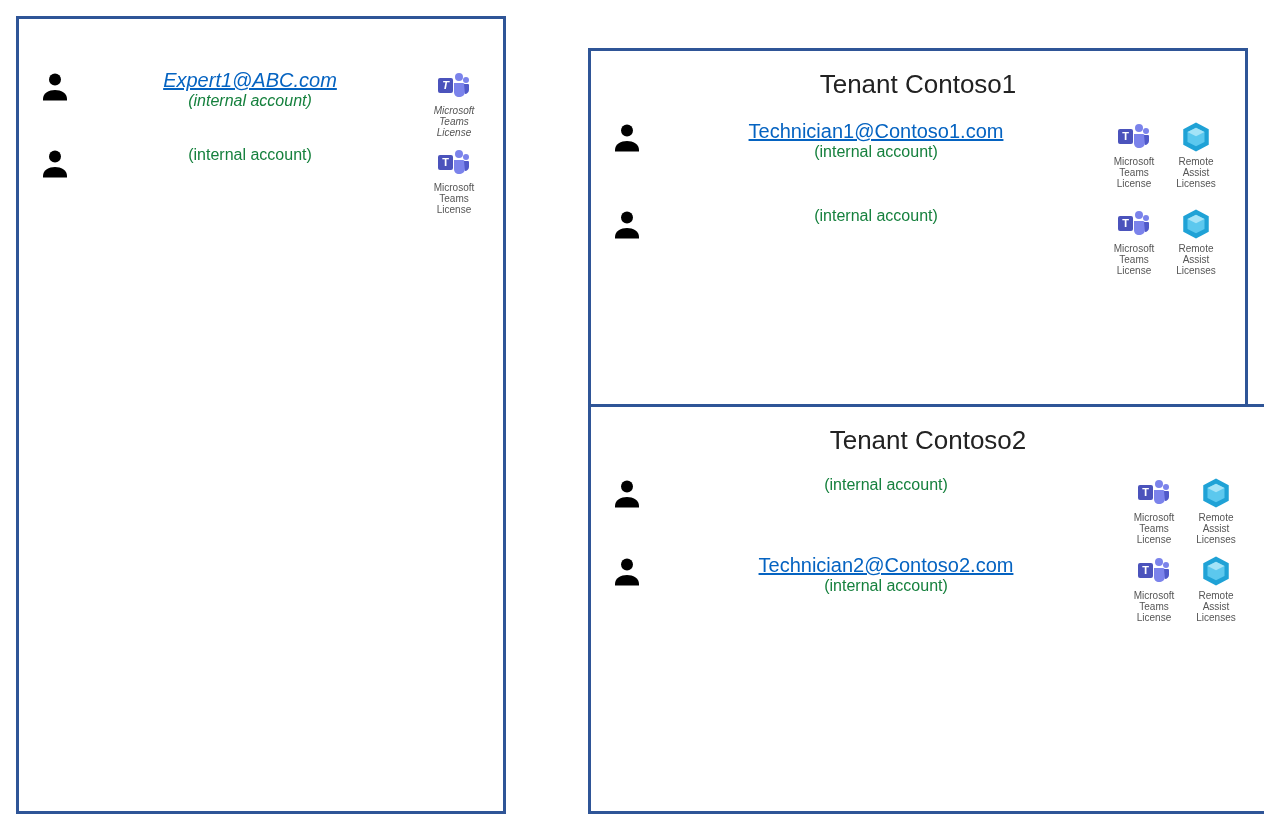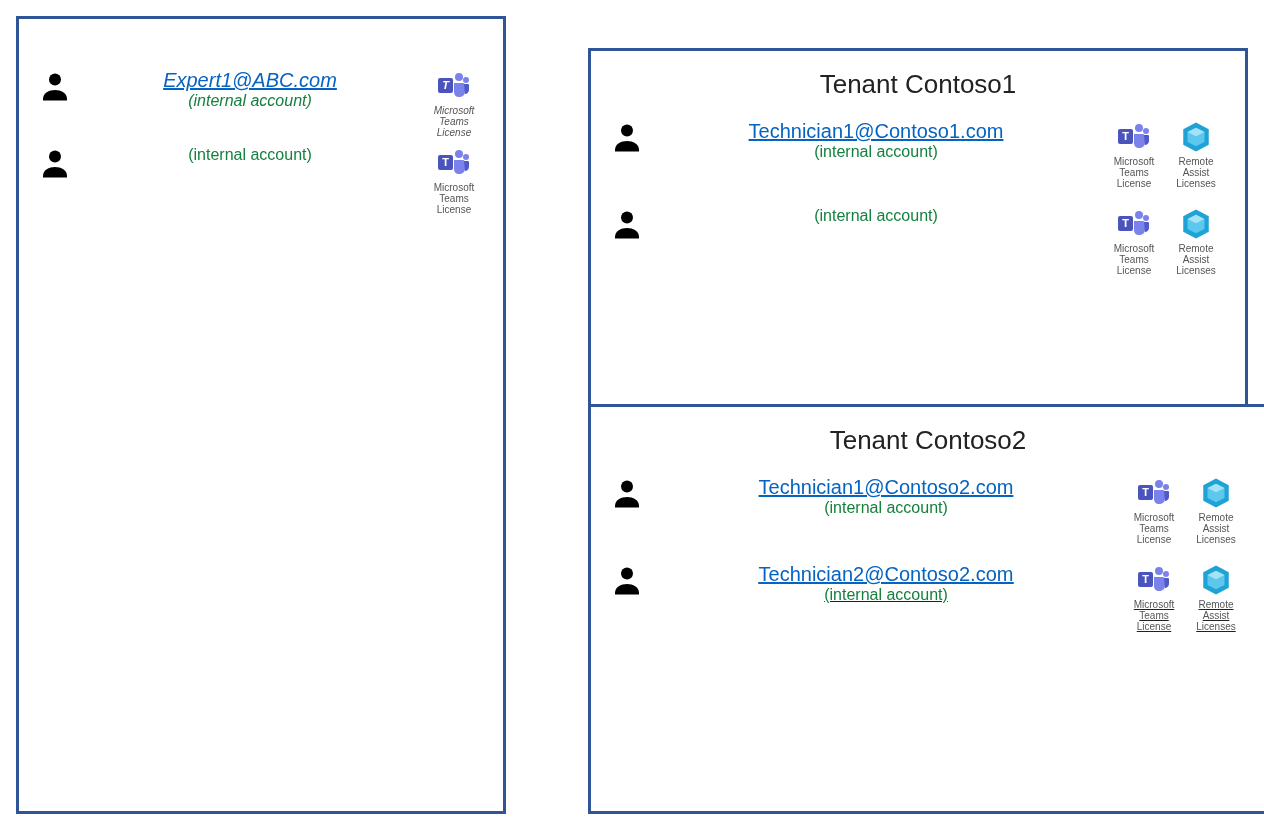--- a/index.html
+++ b/index.html
@@ -216,51 +216,50 @@
   <div class="tenant-title">Tenant Contoso2</div>
 
   <div class="user-row" style="margin-top:20px;">
     <div class="user-icon">
       <svg viewBox="0 0 24 24" width="36" height="36">
           <circle cx="12" cy="7" r="4" fill="#000"></circle>
           <path d="M4 20c0-4 4-6 8-6s8 2 8 6v1H4z" fill="#000"></path>
         </svg>
     </div>
     <div class="user-text">
-      <a class="user-email">Technician1@Contoso2.com</a>
-      <span class="user-note">(internal account)</span>
-    </div>
-    <div class="license-stack">
-      <div class="license-col">
-        <div class="icon-hold">
-          <svg width="34" height="30" viewBox="0 0 34 30">
-            <rect x="1" y="7" width="15" height="15" rx="2" fill="#4B53BC"></rect>
-            <text x="8.5" y="18" text-anchor="middle" font-size="11" font-weight="700" fill="#fff" font-family="Arial">T</text>
-            <circle cx="22" cy="6" r="4" fill="#7B83EB"></circle>
-            <circle cx="29" cy="9" r="3" fill="#7B83EB"></circle>
-            <path d="M17 12h9c1 0 2 1 2 2v7c0 3-3 5-6 5s-5-2-5-5z" fill="#7B83EB"></path>
-            <path d="M27 13h4c1 0 1 1 1 1v5c0 2-2 4-4 4z" fill="#5059C9"></path>
-          </svg>
-        </div>
-        <div class="lic-label">Microsoft Teams License</div>
-      </div>
-      <div class="license-col">
-        <div class="icon-hold">
-          <svg width="34" height="34" viewBox="0 0 40 40">
-            <polygon points="20,3 35,11 35,29 20,37 5,29 5,11" fill="#1FA2D6"></polygon>
-            <polygon points="20,9 30,14 30,26 20,31 10,26 10,14" fill="#5CC8EE"></polygon>
-            <polygon points="20,9 30,14 20,19 10,14" fill="#A4E3F7"></polygon>
-          </svg>
-        </div>
-        <div class="lic-label">Remote Assist Licenses</div>
-      </div>
-    </div>
-  </div>
-
-  <div class="user-row" style="margin-top:18px;text-decoration:underline;">
+      <span class="user-note">(internal account)</span>
+    </div>
+    <div class="license-stack">
+      <div class="license-col">
+        <div class="icon-hold">
+          <svg width="34" height="30" viewBox="0 0 34 30">
+            <rect x="1" y="7" width="15" height="15" rx="2" fill="#4B53BC"></rect>
+            <text x="8.5" y="18" text-anchor="middle" font-size="11" font-weight="700" fill="#fff" font-family="Arial">T</text>
+            <circle cx="22" cy="6" r="4" fill="#7B83EB"></circle>
+            <circle cx="29" cy="9" r="3" fill="#7B83EB"></circle>
+            <path d="M17 12h9c1 0 2 1 2 2v7c0 3-3 5-6 5s-5-2-5-5z" fill="#7B83EB"></path>
+            <path d="M27 13h4c1 0 1 1 1 1v5c0 2-2 4-4 4z" fill="#5059C9"></path>
+          </svg>
+        </div>
+        <div class="lic-label">Microsoft Teams License</div>
+      </div>
+      <div class="license-col">
+        <div class="icon-hold">
+          <svg width="34" height="34" viewBox="0 0 40 40">
+            <polygon points="20,3 35,11 35,29 20,37 5,29 5,11" fill="#1FA2D6"></polygon>
+            <polygon points="20,9 30,14 30,26 20,31 10,26 10,14" fill="#5CC8EE"></polygon>
+            <polygon points="20,9 30,14 20,19 10,14" fill="#A4E3F7"></polygon>
+          </svg>
+        </div>
+        <div class="lic-label">Remote Assist Licenses</div>
+      </div>
+    </div>
+  </div>
+
+  <div class="user-row" style="margin-top:9px;">
     <div class="user-icon">
       <svg viewBox="0 0 24 24" width="36" height="36">
           <circle cx="12" cy="7" r="4" fill="#000"></circle>
           <path d="M4 20c0-4 4-6 8-6s8 2 8 6v1H4z" fill="#000"></path>
         </svg>
     </div>
     <div class="user-text">
       <a class="user-email">Technician2@Contoso2.com</a>
       <span class="user-note">(internal account)</span>
     </div>

